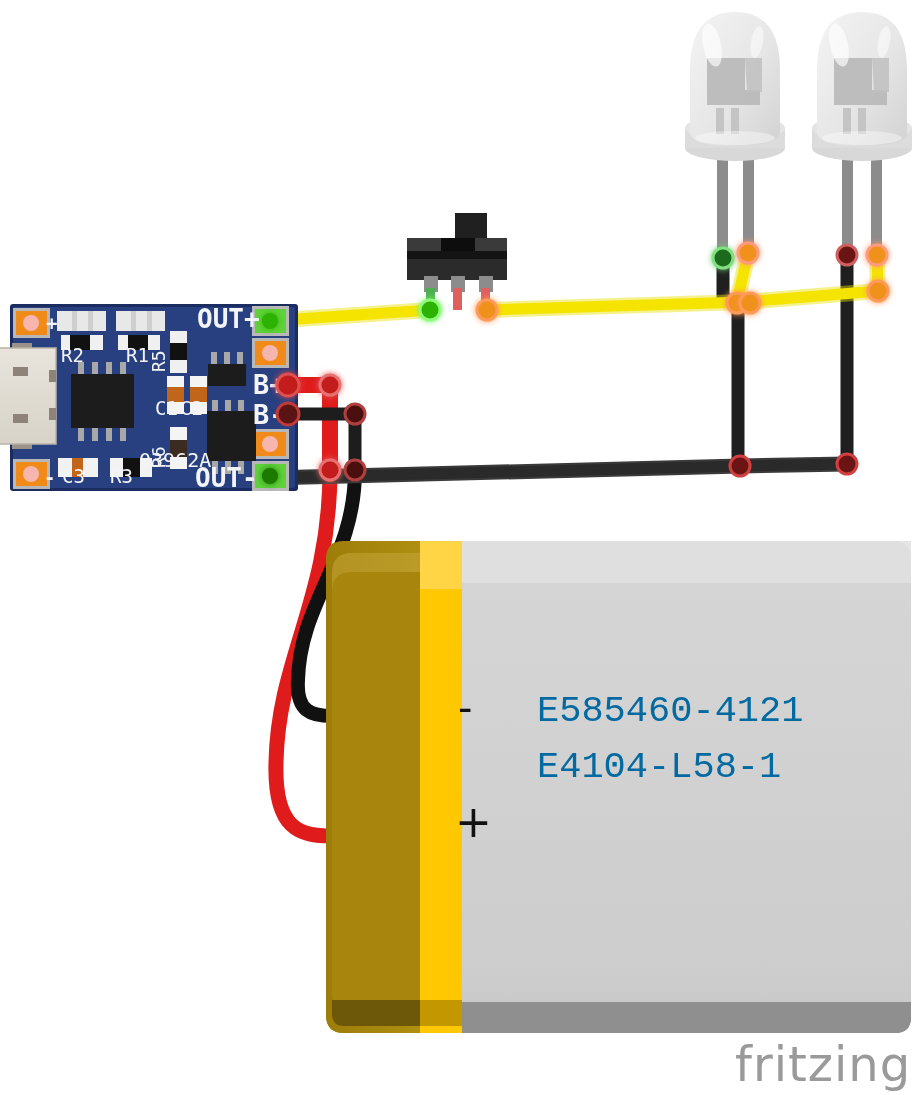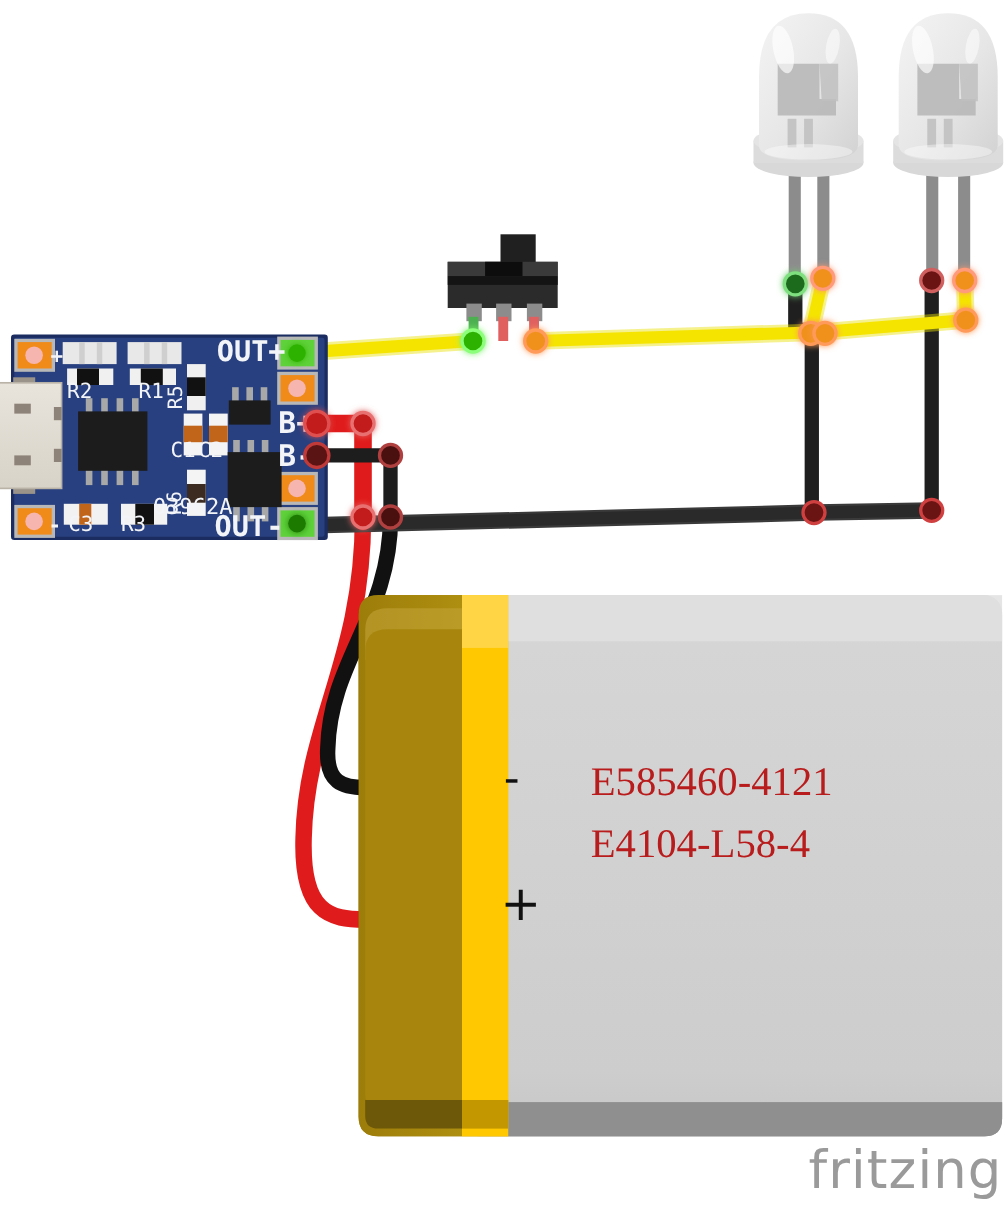--- a/index.html
+++ b/index.html
@@ -8,23 +8,23 @@
     width:915px;height:1095px;position:relative;overflow:hidden;
     font-family:"DejaVu Sans","Liberation Sans",sans-serif;
   }
   #stage{position:absolute;left:0;top:0;width:915px;height:1095px;}
   #stage svg{position:absolute;left:0;top:0;}
   .nosel{user-select:none;}
 
   
   .batt-text{
     position:absolute;
-    font-family:Liberation Serif, serif;
+    font-family:Liberation Mono, monospace;
     font-size:37px;
-    color:#b91c1c;
+    color:#0369a1;
     white-space:nowrap;
     letter-spacing:0px;
   }
   #batt-line-1{left:537px;top:690px;}
   #batt-line-2{left:537px;top:746px;}
   #batt-line-3{left:537px;top:803px;}
 
   .batt-sign{
     position:absolute;
     font-family:"DejaVu Sans","Liberation Sans",sans-serif;
@@ -380,17 +380,17 @@
     <circle cx="355" cy="414" r="10" fill="#4a1010" stroke="#b04040" stroke-width="3"></circle>
     <circle cx="355" cy="470" r="10" fill="#4a1010" stroke="#b04040" stroke-width="3"></circle>
   </g>
 
 </svg>
 
 <div class="batt-sign nosel" id="batt-minus">-</div>
 <div class="batt-sign nosel" id="batt-plus">+</div>
 
 <div class="batt-text nosel" id="batt-line-1">E585460-4121</div>
-<div class="batt-text nosel" id="batt-line-2">E4104-L58-4</div>
+<div class="batt-text nosel" id="batt-line-2">E4104-L58-1</div>
 
 <div id="fritzing-logo" class="nosel">fritzing</div>
 
 </div>
 
 </body></html>

